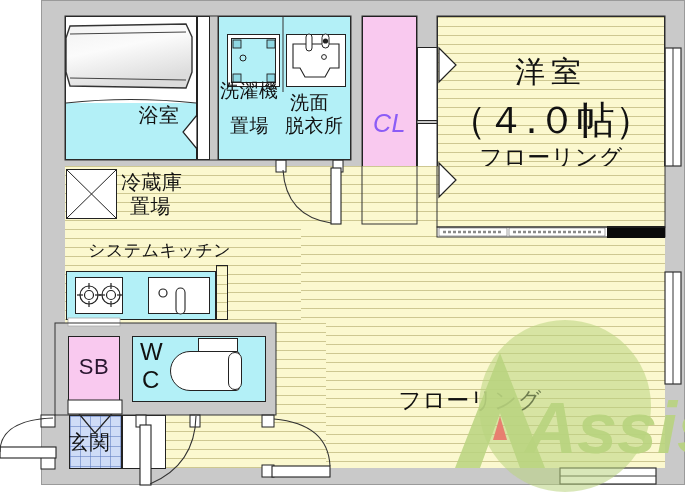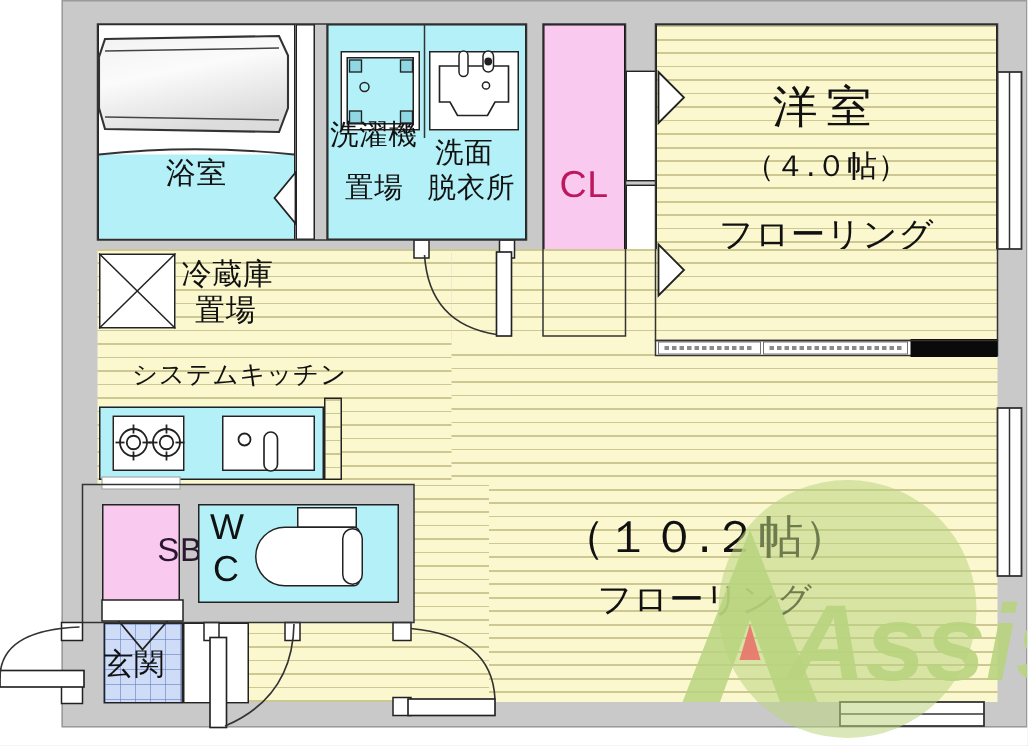--- a/index.html
+++ b/index.html
@@ -53,69 +53,68 @@
   <div class="abs white" style="left:0px;top:485px;width:685px;height:12px;"></div>
   <div class="abs white" style="left:0px;top:0px;width:41px;height:410px;"></div>
 
   <div class="abs" style="left:41px;top:0px;width:644px;height:485px;border:1px solid #9a9a9a;"></div>
 
   <div class="abs white bd" style="left:65px;top:16px;width:132px;height:144px;"></div>
 
   <div class="abs" style="left:66px;top:17px;width:130px;height:86px;background:#ffffff;"></div>
 
   <div class="abs water" style="left:66px;top:103px;width:130px;height:56px;"></div>
-  <div class="lbl jp c" style="left:66px;top:105px;width:130px;font-size:20px;">浴室</div>
+  <div class="lbl jp c" style="left:66px;top:105px;width:130px;font-size:20px;padding-left:28px;">浴室</div>
 
   <div class="abs water bd" style="left:218px;top:16px;width:133px;height:144px;"></div>
 
   <div class="abs white bd" style="left:227px;top:34px;width:53px;height:53px;"></div>
   <div class="abs water bd" style="left:231px;top:38px;width:45px;height:45px;"></div>
 
   <div class="abs white bd" style="left:286px;top:34px;width:60px;height:53px;"></div>
 
   <div class="lbl jp" style="left:220px;top:80px;font-size:19px;">洗濯機</div>
   <div class="lbl jp" style="left:230px;top:115px;font-size:19px;">置場</div>
   <div class="lbl jp" style="left:290px;top:92px;font-size:19px;">洗面</div>
   <div class="lbl jp" style="left:285px;top:115px;font-size:19px;">脱衣所</div>
 
   <div class="abs white bd" style="left:197px;top:16px;width:13px;height:144px;"></div>
 
   <div class="abs pink bdth" style="left:362px;top:16px;width:55px;height:208px;"></div>
-  <div class="lbl c" style="left:362px;top:110px;width:55px;font-size:25px;color:#be185d;">CL</div>
+  <div class="lbl c" style="left:362px;top:110px;width:55px;font-size:25px;color:#8b5cf6;font-style:italic;">CL</div>
 
   <div class="abs white bd" style="left:417px;top:47px;width:22px;height:74px;"></div>
   <div class="abs white bd" style="left:417px;top:123px;width:22px;height:74px;"></div>
 
   <div class="abs floorwood bd" style="left:437px;top:16px;width:228px;height:211px;"></div>
   <div class="lbl jp c" style="left:437px;top:56px;width:228px;font-size:30px;letter-spacing:6px;">洋室</div>
-  <div class="lbl jp c" style="left:437px;top:100px;width:228px;font-size:20px;">（４.０帖）</div>
+  <div class="lbl jp c" style="left:437px;top:100px;width:228px;font-size:38px;">（４.０帖）</div>
   <div class="lbl jp c" style="left:437px;top:145px;width:228px;font-size:23px;">フローリング</div>
 
   <div class="abs floorwood" style="left:236px;top:227px;width:429px;height:241px;"></div>
   <div class="abs floorwood" style="left:65px;top:166px;width:236px;height:157px;"></div>
   <div class="abs floorwood" style="left:166px;top:323px;width:160px;height:145px;"></div>
   <div class="abs floorwood" style="left:301px;top:166px;width:364px;height:62px;"></div>
 
-  <div class="lbl jp c" style="left:330px;top:343px;width:280px;font-size:30px;">（１０.２帖）</div>
   <div class="lbl jp c" style="left:330px;top:388px;width:280px;font-size:23px;">フローリング</div>
 
   <div class="abs white bd" style="left:66px;top:169px;width:51px;height:50px;"></div>
   <div class="lbl jp" style="left:121px;top:172px;font-size:20px;">冷蔵庫</div>
   <div class="lbl jp" style="left:130px;top:196px;font-size:20px;">置場</div>
 
   <div class="lbl jp" style="left:88px;top:241px;font-size:17px;">システムキッチン</div>
   <div class="abs water bd" style="left:66px;top:271px;width:150px;height:49px;"></div>
   <div class="abs white bd" style="left:75px;top:277px;width:48px;height:37px;"></div>
   <div class="abs white bd" style="left:148px;top:277px;width:62px;height:37px;"></div>
   <div class="abs floorwood bd" style="left:216px;top:265px;width:12px;height:55px;"></div>
 
   <div class="abs wall" style="left:55px;top:323px;width:221px;height:92px;"></div>
 
   <div class="abs pink bd" style="left:68px;top:336px;width:52px;height:66px;"></div>
-  <div class="lbl c" style="left:68px;top:355px;width:52px;font-size:22px;color:#2a1630;margin-left:26px;">SB</div>
+  <div class="lbl c" style="left:68px;top:355px;width:52px;font-size:22px;color:#2a1630;">SB</div>
 
   <div class="abs water bd" style="left:132px;top:336px;width:134px;height:66px;"></div>
   <div class="lbl" style="left:140px;top:339px;font-size:24px;">W</div>
   <div class="lbl" style="left:142px;top:367px;font-size:24px;">C</div>
 
   <div class="abs white bd" style="left:198px;top:338px;width:40px;height:14px;"></div>
   <div class="abs white bd" style="left:170px;top:351px;width:70px;height:40px;border-radius:20px 4px 4px 20px;"></div>
   <div class="abs white bd" style="left:228px;top:352px;width:14px;height:38px;border-radius:7px;"></div>
 
   <div class="abs tile bd" style="left:69px;top:415px;width:53px;height:54px;"></div>

